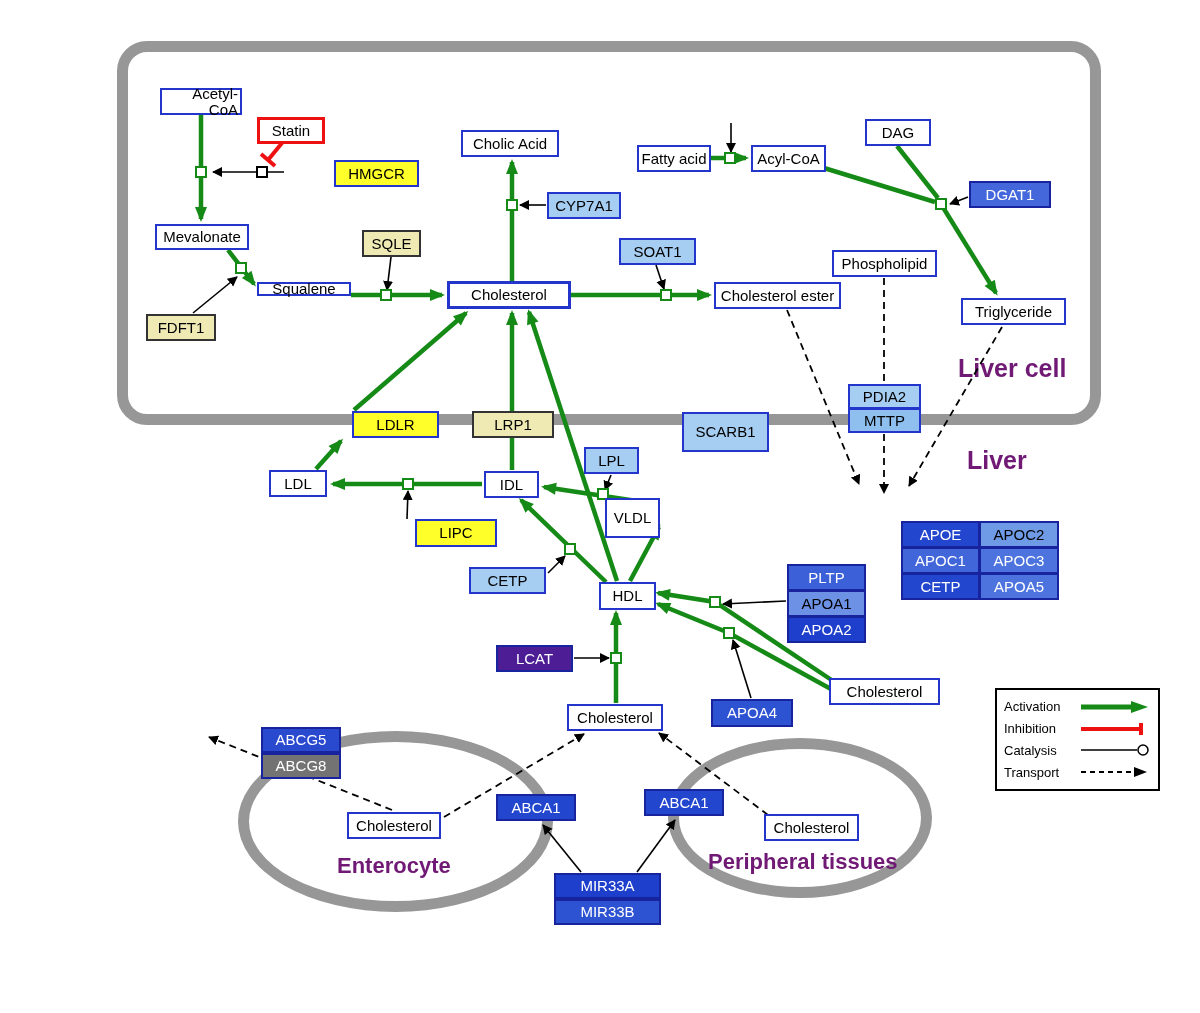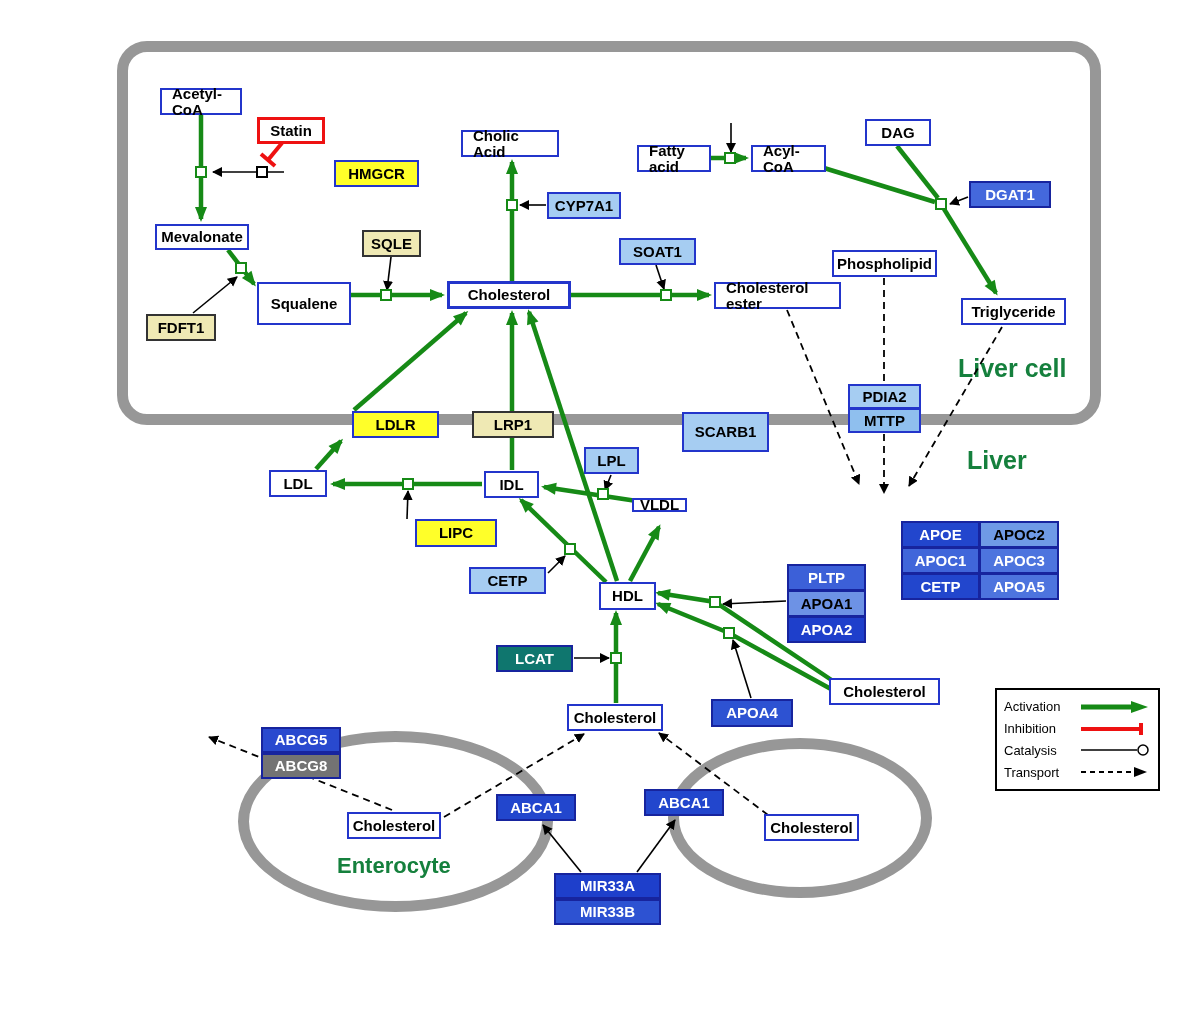--- a/index.html
+++ b/index.html
@@ -3,46 +3,47 @@
 <meta charset="utf-8">
 <style>
   html,body{margin:0;padding:0;background:#fff;}
   .stage{position:relative;width:1200px;height:1013px;background:#fff;
          font-family:"Liberation Sans",sans-serif;overflow:hidden;}
   .membrane{position:absolute;border:11px solid #979797;background:transparent;z-index:0;box-sizing:border-box;}
   .liver{border-radius:30px;}
   .ellipse{border-radius:50%;}
   svg.edges{position:absolute;left:0;top:0;z-index:1;}
   .box{position:absolute;box-sizing:border-box;display:flex;align-items:center;justify-content:center;
-       text-align:left;font-size:15px;line-height:1.05;border:2px solid #2335cb;background:#fff;
-       color:#000;z-index:2;padding:1px 10px;font-weight:bold;}
+       text-align:right;font-size:15px;line-height:1.05;border:2px solid #2335cb;background:#fff;
+       color:#000;z-index:2;padding:1px 2px;}
   .yellow{background:#ffff29;margin-left:48px;}
   .khaki{background:#efe9b4;border-color:#333;}
   .lblue{background:#a6cdf2;}
   .gene{border-color:#17249e;color:#fff;}
   .redb{border-color:#ee1111;border-width:3px;}
   .thick{border-width:3px;}
-  .rlabel{position:absolute;color:#15803d;font-weight:bold;z-index:1;white-space:nowrap;}
+  .rlabel{position:absolute;color:#701a75;font-weight:bold;z-index:1;white-space:nowrap;}
   .legend{position:absolute;left:995px;top:688px;width:165px;height:103px;border:2px solid #000;
           background:#fff;z-index:3;display:flex;flex-direction:column;justify-content:space-evenly;
           padding:3px 7px;box-sizing:border-box;}
   .lrow{display:flex;align-items:center;justify-content:space-between;font-size:13px;color:#000;}
 </style>
 </head>
 <body>
 
 <div class="stage">
 
   <div class="membrane liver" style="left:117px;top:41px;width:984px;height:384px"></div>
   <div class="membrane ellipse" style="left:238px;top:731px;width:315px;height:181px"></div>
   <div class="membrane ellipse" style="left:668px;top:738px;width:264px;height:160px"></div>
 
   <div class="rlabel" style="left:958px;top:354px;font-size:25px">Liver cell</div>
   <div class="rlabel" style="left:967px;top:446px;font-size:25px">Liver</div>
   <div class="rlabel" style="left:337px;top:853px;font-size:22px">Enterocyte</div>
+  <div class="rlabel" style="left:708px;top:849px;font-size:22px">Peripheral tissues</div>
 
   <svg class="edges" width="1200" height="1013">
     <defs>
       <marker id="ga" markerUnits="userSpaceOnUse" markerWidth="18" markerHeight="16" refX="13" refY="7" orient="auto">
         <path d="M1,1 L16,7 L1,13 Z" fill="#168a16"></path>
       </marker>
       <marker id="ba" markerUnits="userSpaceOnUse" markerWidth="12" markerHeight="11" refX="9" refY="5" orient="auto">
         <path d="M0,0 L10,5 L0,10 Z" fill="#000"></path>
       </marker>
     </defs>
@@ -118,55 +119,55 @@
       <rect x="611" y="653" width="10" height="10"></rect>
       <rect x="257" y="167" width="10" height="10" stroke="#000"></rect>
     </g>
   </svg>
 
   <div class="box" style="left:160px;top:88px;width:82px;height:27px">Acetyl-CoA</div>
   <div class="box redb" style="left:257px;top:117px;width:68px;height:27px">Statin</div>
   <div class="box yellow" style="left:286px;top:160px;width:85px;height:27px">HMGCR</div>
   <div class="box" style="left:155px;top:224px;width:94px;height:26px">Mevalonate</div>
   <div class="box khaki" style="left:362px;top:230px;width:59px;height:27px">SQLE</div>
-  <div class="box" style="left:257px;top:282px;width:94px;height:43px">Squalene</div>
+  <div class="box" style="left:257px;top:282px;width:94px;height:14px">Squalene</div>
   <div class="box khaki" style="left:146px;top:314px;width:70px;height:27px">FDFT1</div>
   <div class="box thick" style="left:447px;top:281px;width:124px;height:28px">Cholesterol</div>
   <div class="box" style="left:461px;top:130px;width:98px;height:27px">Cholic Acid</div>
   <div class="box lblue" style="left:547px;top:192px;width:74px;height:27px">CYP7A1</div>
   <div class="box lblue" style="left:619px;top:238px;width:77px;height:27px">SOAT1</div>
   <div class="box" style="left:714px;top:282px;width:127px;height:27px">Cholesterol ester</div>
   <div class="box" style="left:637px;top:145px;width:74px;height:27px">Fatty acid</div>
   <div class="box" style="left:751px;top:145px;width:75px;height:27px">Acyl-CoA</div>
   <div class="box" style="left:865px;top:119px;width:66px;height:27px">DAG</div>
   <div class="box gene" style="left:969px;top:181px;width:82px;height:27px;background:#4468dc">DGAT1</div>
   <div class="box" style="left:832px;top:250px;width:105px;height:27px">Phospholipid</div>
   <div class="box" style="left:961px;top:298px;width:105px;height:27px">Triglyceride</div>
   <div class="box lblue" style="left:848px;top:384px;width:73px;height:25px">PDIA2</div>
   <div class="box lblue" style="left:848px;top:408px;width:73px;height:25px;background:#8fbfee">MTTP</div>
   <div class="box yellow" style="left:304px;top:411px;width:87px;height:27px">LDLR</div>
   <div class="box khaki" style="left:472px;top:411px;width:82px;height:27px">LRP1</div>
   <div class="box lblue" style="left:682px;top:412px;width:87px;height:40px">SCARB1</div>
   <div class="box" style="left:269px;top:470px;width:58px;height:27px">LDL</div>
   <div class="box" style="left:484px;top:471px;width:55px;height:27px">IDL</div>
   <div class="box lblue" style="left:584px;top:447px;width:55px;height:27px">LPL</div>
-  <div class="box" style="left:632px;top:498px;width:55px;height:14px">VLDL</div>
+  <div class="box" style="left:605px;top:498px;width:55px;height:40px">VLDL</div>
   <div class="box yellow" style="left:367px;top:519px;width:82px;height:28px">LIPC</div>
   <div class="box lblue" style="left:469px;top:567px;width:77px;height:27px">CETP</div>
   <div class="box" style="left:599px;top:582px;width:57px;height:28px">HDL</div>
   <div class="box gene" style="left:787px;top:564px;width:79px;height:27px;background:#3c60d8">PLTP</div>
   <div class="box gene" style="left:787px;top:590px;width:79px;height:27px;background:#6d92e5;color:#000">APOA1</div>
   <div class="box gene" style="left:787px;top:616px;width:79px;height:27px;background:#1e3fcb">APOA2</div>
   <div class="box gene" style="left:901px;top:521px;width:79px;height:27px;background:#2246cd">APOE</div>
   <div class="box gene" style="left:979px;top:521px;width:80px;height:27px;background:#6f9ae6;color:#000">APOC2</div>
   <div class="box gene" style="left:901px;top:547px;width:79px;height:27px;background:#4066da">APOC1</div>
   <div class="box gene" style="left:979px;top:547px;width:80px;height:27px;background:#4d74de">APOC3</div>
   <div class="box gene" style="left:901px;top:573px;width:79px;height:27px;background:#2246cd">CETP</div>
   <div class="box gene" style="left:979px;top:573px;width:80px;height:27px;background:#4d74de">APOA5</div>
-  <div class="box gene" style="left:496px;top:645px;width:77px;height:27px;background:#0f766e">LCAT</div>
+  <div class="box gene" style="left:496px;top:645px;width:77px;height:27px;background:#4c1d95">LCAT</div>
   <div class="box gene" style="left:711px;top:699px;width:82px;height:28px;background:#2d52d2">APOA4</div>
   <div class="box" style="left:829px;top:678px;width:111px;height:27px">Cholesterol</div>
   <div class="box" style="left:567px;top:704px;width:96px;height:27px">Cholesterol</div>
   <div class="box gene" style="left:261px;top:727px;width:80px;height:26px;background:#2949cf">ABCG5</div>
   <div class="box gene" style="left:261px;top:753px;width:80px;height:26px;background:#737373">ABCG8</div>
   <div class="box" style="left:347px;top:812px;width:94px;height:27px">Cholesterol</div>
   <div class="box gene" style="left:496px;top:794px;width:80px;height:27px;background:#2246cd">ABCA1</div>
   <div class="box gene" style="left:644px;top:789px;width:80px;height:27px;background:#2246cd">ABCA1</div>
   <div class="box" style="left:764px;top:814px;width:95px;height:27px">Cholesterol</div>
   <div class="box gene" style="left:554px;top:873px;width:107px;height:26px;background:#1e3fcb">MIR33A</div>

